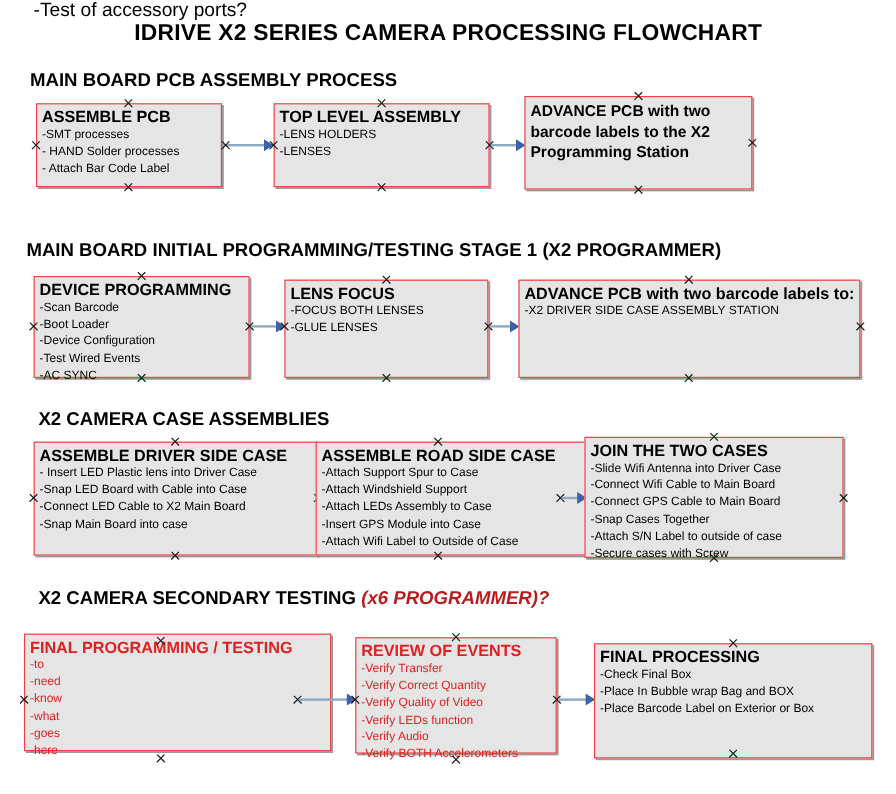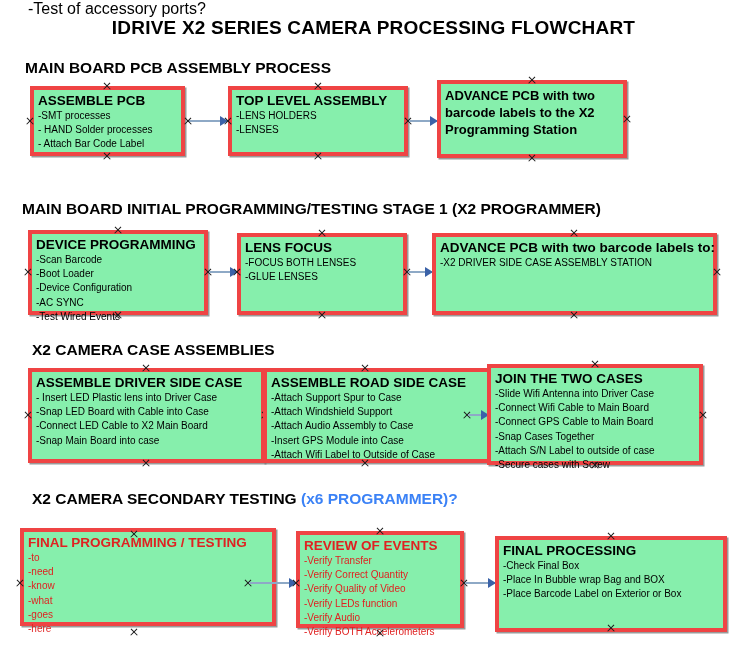--- a/index.html
+++ b/index.html
@@ -17,27 +17,27 @@
     position:absolute;left:0;top:17px;width:747px;
     text-align:center;
     font-size:19px;font-weight:bold;color:#000;
     letter-spacing:.2px;
   }
   .section-title{
     position:absolute;
     font-size:15.5px;font-weight:bold;color:#000;
     white-space:nowrap;
   }
-  .section-title .red{color:#3b82f6;}
+  .section-title .red{color:#b91c1c;font-style:italic;}
 
   
   .box{
     position:absolute;
-    background:#86efac;
-    border:4px solid #ef4444;
+    background:#e5e5e5;
+    border:1px solid #ef4444;
     box-sizing:border-box;
     box-shadow:1.5px 1.5px 0 rgba(120,120,120,.75);
     padding:3px 12px 2px 4px;
   }
   .box .hdr{
     font-size:13.5px;font-weight:bold;color:#000;
     line-height:15px;
     white-space:nowrap;
     margin-bottom:1px;
   }
@@ -127,22 +127,22 @@
   <div class="section-title" style="left:22px;top:200px;">
     <span>MAIN BOARD INITIAL PROGRAMMING/TESTING STAGE 1 (X2 PROGRAMMER)</span>
   </div>
 
   <div class="box" style="left:28px;top:230px;width:180px;height:85px;">
     <div class="hdr">DEVICE PROGRAMMING</div>
     <ul>
       <li>-Scan Barcode</li>
       <li>-Boot Loader</li>
       <li>-Device Configuration</li>
+      <li>-Test Wired Events</li>
       <li>-AC SYNC</li>
-      <li>-Test Wired Events</li>
     </ul>
   </div>
   <div class="hx" style="left:118px;top:230px;"></div>
   <div class="hx" style="left:118px;top:315px;"></div>
   <div class="hx" style="left:28px;top:272px;"></div>
   <div class="hx" style="left:208px;top:272px;"></div>
 
   <div class="conn" style="left:209px;top:271px;width:28px;">
     <span class="head"></span>
   </div>
@@ -193,21 +193,21 @@
 
   <div class="conn" style="left:266px;top:414px;width:20px;">
     <span class="head"></span>
   </div>
 
   <div class="box" style="left:263px;top:368px;width:240px;height:95px;">
     <div class="hdr">ASSEMBLE ROAD SIDE CASE</div>
     <ul>
       <li>-Attach Support Spur to Case</li>
       <li>-Attach Windshield Support</li>
-      <li>-Attach Audio Assembly to Case</li>
+      <li>-Attach LEDs Assembly to Case</li>
       <li>-Insert GPS Module into Case</li>
       <li>-Attach Wifi Label to Outside of Case</li>
     </ul>
   </div>
   <div class="hx" style="left:365px;top:368px;"></div>
   <div class="hx" style="left:365px;top:463px;"></div>
   <div class="hx" style="left:467px;top:415px;"></div>
 
   <div class="conn" style="left:468px;top:414px;width:20px;">
     <span class="head"></span>

